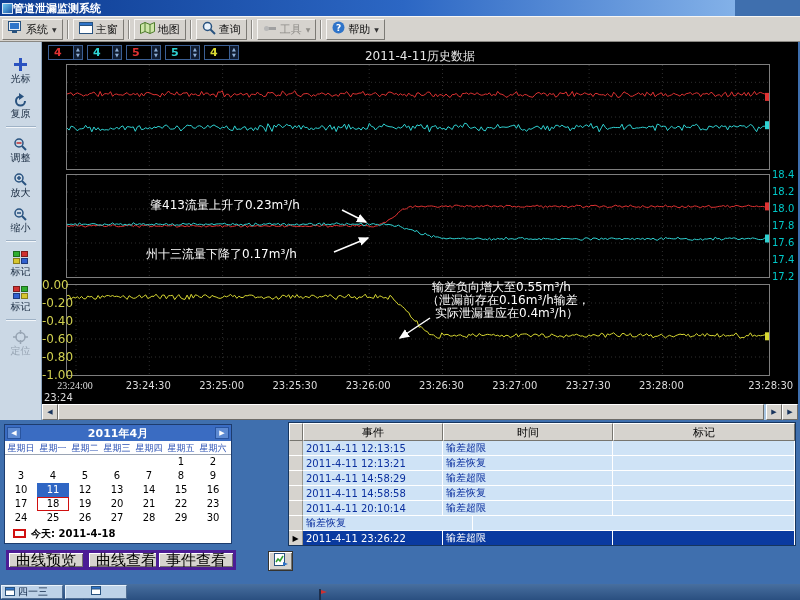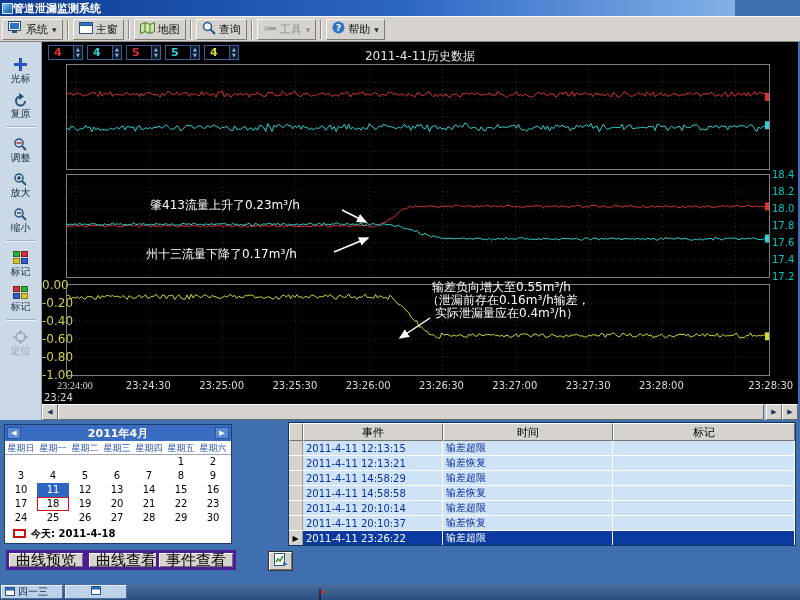--- a/index.html
+++ b/index.html
@@ -487,21 +487,20 @@
             <span class="td c3"></span>
           </div>
           <div class="trow">
             <span class="td tdsel"></span>
             <span class="td c1">2011-4-11 20:10:14</span>
             <span class="td c2">输差超限</span>
             <span class="td c3"></span>
           </div>
           <div class="trow">
             <span class="td tdsel"></span>
-            <span class="td c1">2011-4-11 20:10:37</span>
             <span class="td c2">输差恢复</span>
             <span class="td c3"></span>
           </div>
           <div class="trow sel">
             <span class="td tdsel">▶</span>
             <span class="td c1">2011-4-11 23:26:22</span>
             <span class="td c2">输差超限</span>
             <span class="td c3"></span>
           </div>
         </div>

